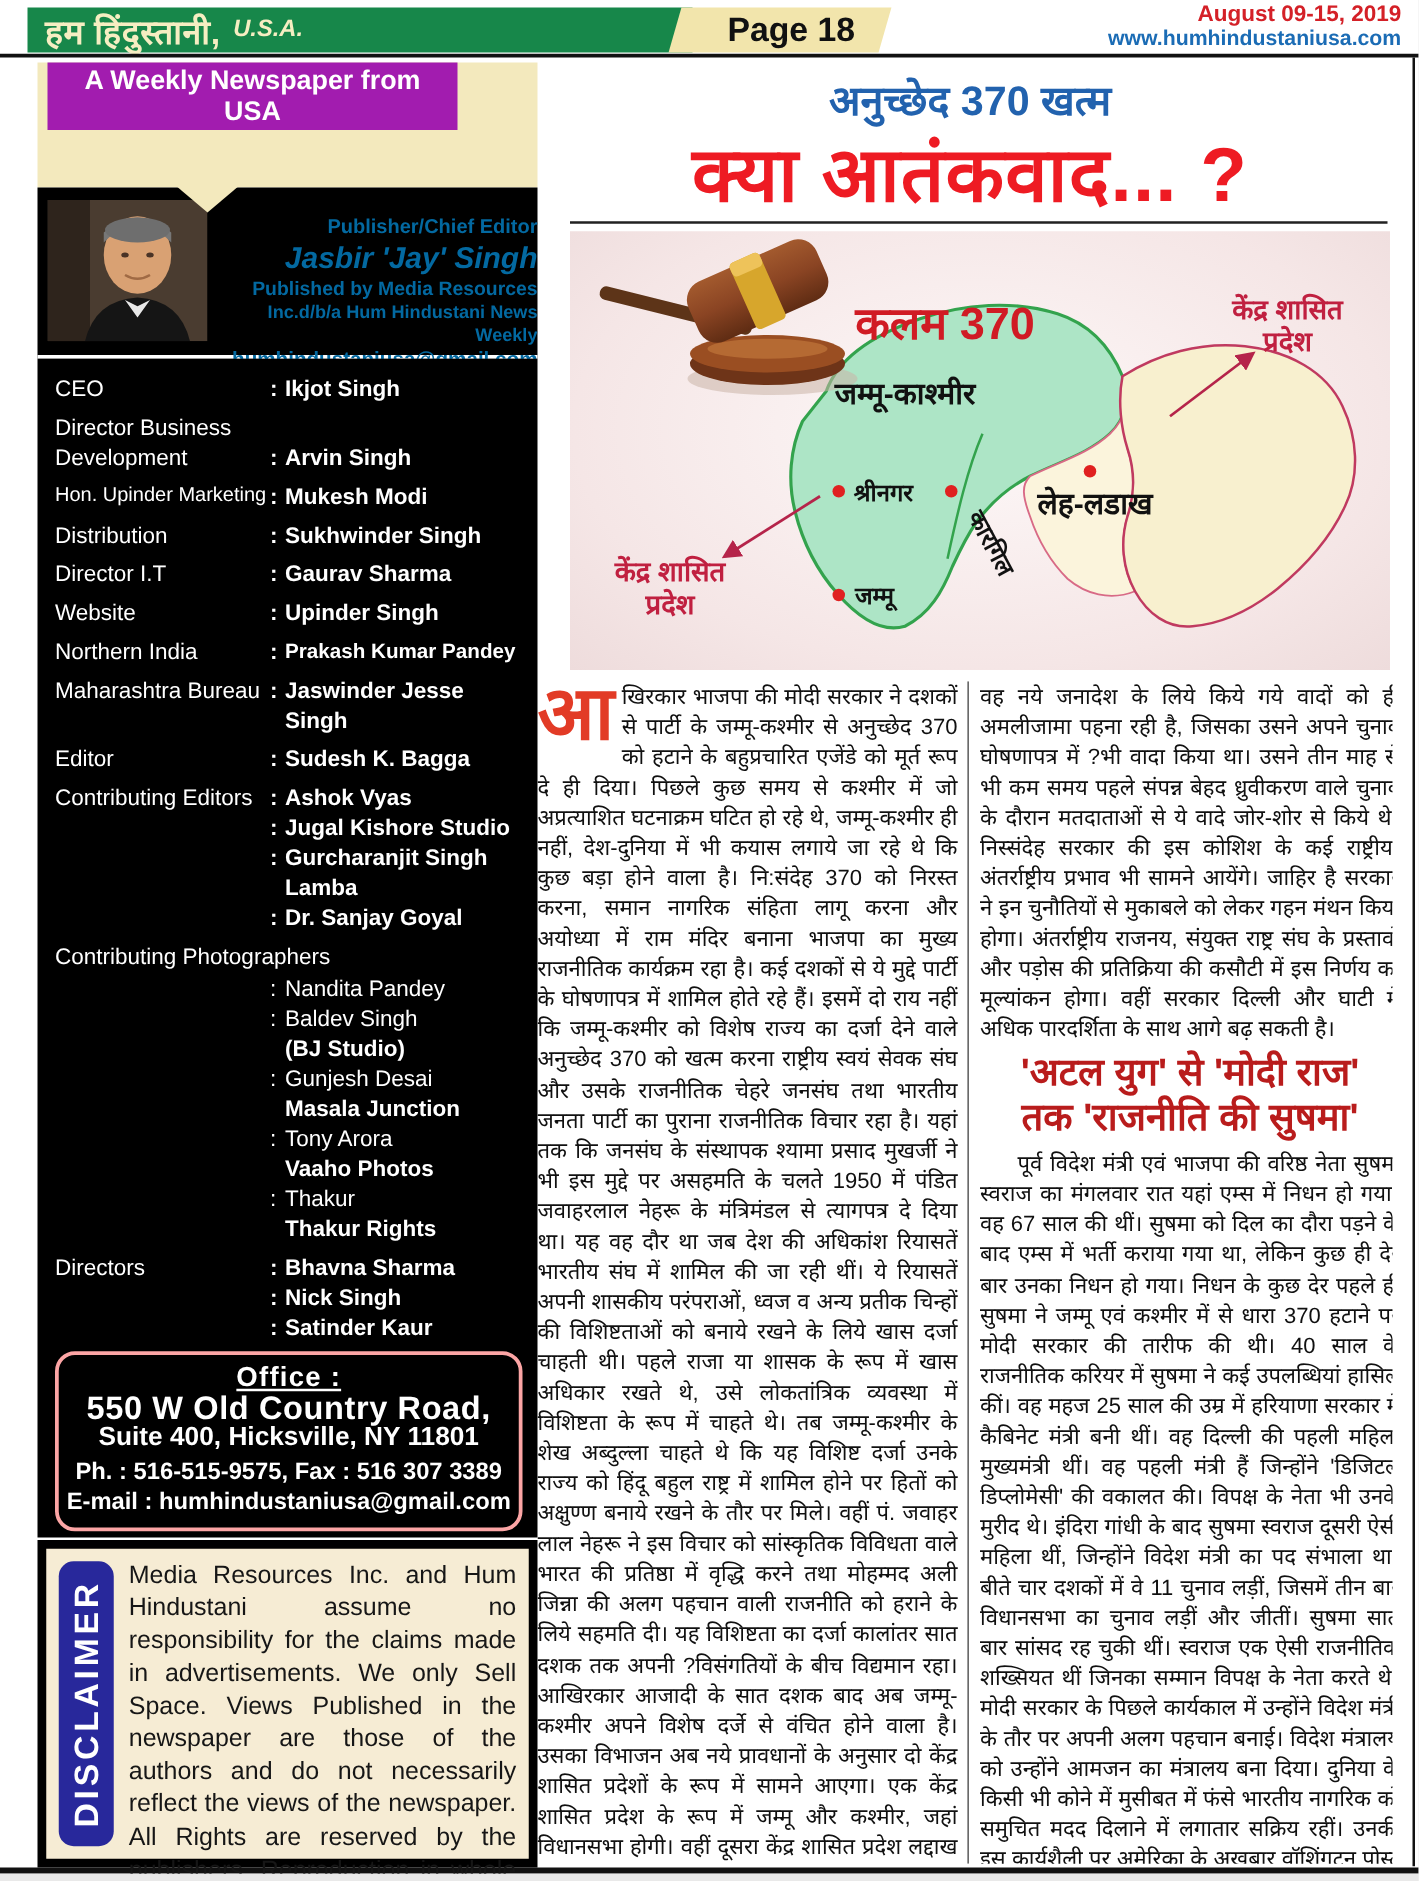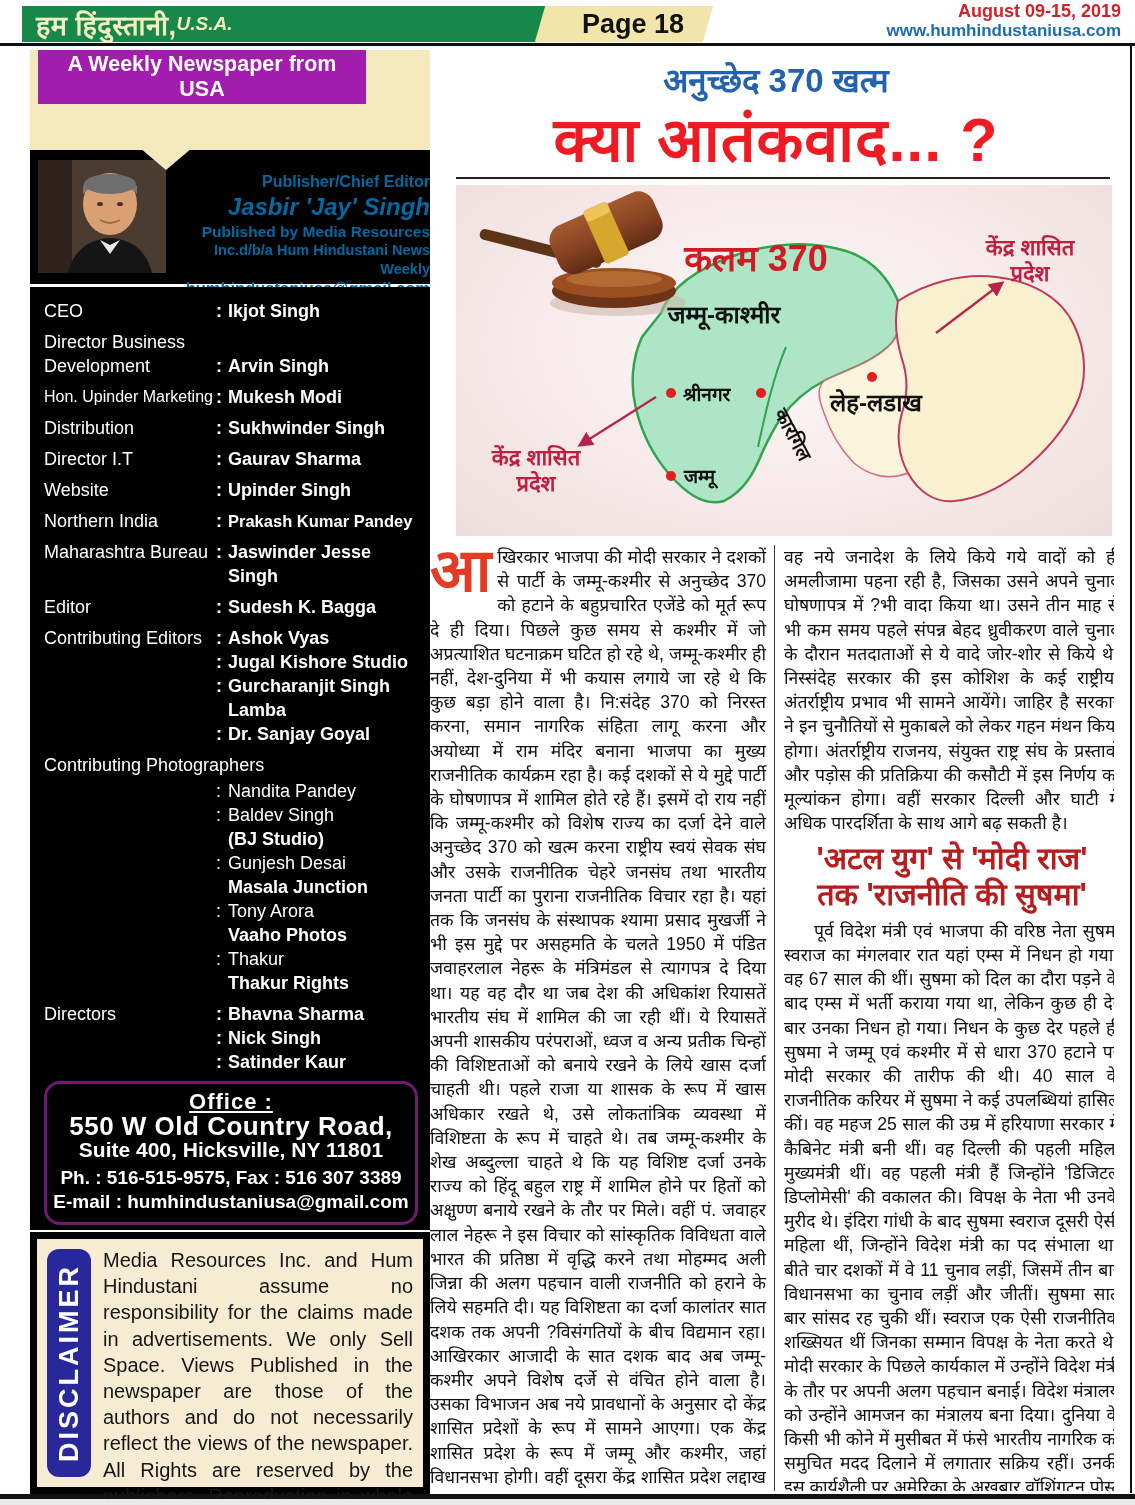--- a/index.html
+++ b/index.html
@@ -3,21 +3,21 @@
 <meta charset="utf-8">
 <style>
   html,body{margin:0;padding:0;background:#e9e9e9;}
   .page{position:relative;width:1135px;height:1499px;background:#ffffff;overflow:hidden;
         font-family:"Liberation Sans","DejaVu Sans",sans-serif;margin:0 auto;}
 
   
   .hdr-green{position:absolute;left:22px;top:6px;width:532px;height:36px;background:#17874a;
              display:flex;align-items:center;padding-left:14px;box-sizing:border-box;}
   .hdr-green .mast{color:#f6eec2;font-weight:bold;font-size:27px;letter-spacing:.5px;}
-  .hdr-green .usa{color:#f6eec2;font-weight:bold;font-style:italic;font-size:19px;}
+  .hdr-green .usa{color:#f6eec2;font-weight:bold;font-style:italic;font-size:19px;margin-left:10px;}
   .hdr-tab{position:absolute;left:540px;top:6px;width:168px;height:36px;background:#f2e5ac;
            transform:skewX(-16deg);}
   .hdr-tab-txt{position:absolute;left:558px;top:6px;width:150px;height:36px;display:flex;align-items:center;
            justify-content:center;color:#111;font-weight:bold;font-size:27px;}
   .hdr-right{position:absolute;right:14px;top:2px;text-align:right;line-height:1.1;}
   .hdr-date{color:#d42027;font-weight:bold;font-size:18px;}
   .hdr-url{color:#1b6cb5;font-weight:bold;font-size:17px;}
   .hdr-rule{position:absolute;left:0;top:43px;width:1135px;height:3px;background:#111;}
   .right-rule{position:absolute;right:3px;top:46px;width:2px;height:1447px;background:#111;}
   .bottom-rule{position:absolute;left:0;top:1494px;width:1135px;height:5px;background:#111;}
@@ -55,21 +55,21 @@
   .svallist{flex:1;}
   .svalline{display:flex;}
   .svalline .scolon{width:12px;flex:none;}
   .svalline .nm{font-weight:bold;}
   .svalline .nm.reg{font-weight:normal;}
   .studio{font-weight:bold;padding-left:12px;}
   .photog-row{margin-bottom:7px;}
   .photog-label{margin-bottom:2px;}
   .photog-list{margin-left:172px;}
 
-  .office-box{margin:6px 2px 6px 0;border:3px solid #701a75;border-radius:16px;text-align:center;
+  .office-box{margin:6px 2px 6px 0;border:3px solid #fca5a5;border-radius:16px;text-align:center;
               padding:6px 2px 8px 2px;color:#fff;margin-top:auto;}
   .office-title{font-size:22px;font-weight:bold;text-decoration:underline;letter-spacing:1px;}
   .office-l1{font-size:26px;font-weight:bold;letter-spacing:.5px;}
   .office-l2{font-size:21px;font-weight:bold;}
   .office-l3{font-size:19px;font-weight:bold;margin-top:4px;}
   .office-l4{font-size:19px;font-weight:bold;}
 
   .disc-frame{position:absolute;left:30px;top:1232px;width:400px;height:262px;background:#000;
               box-sizing:border-box;padding:7px;}
   .disc-inner{width:100%;height:100%;background:#f6ecd4;box-sizing:border-box;display:flex;}

